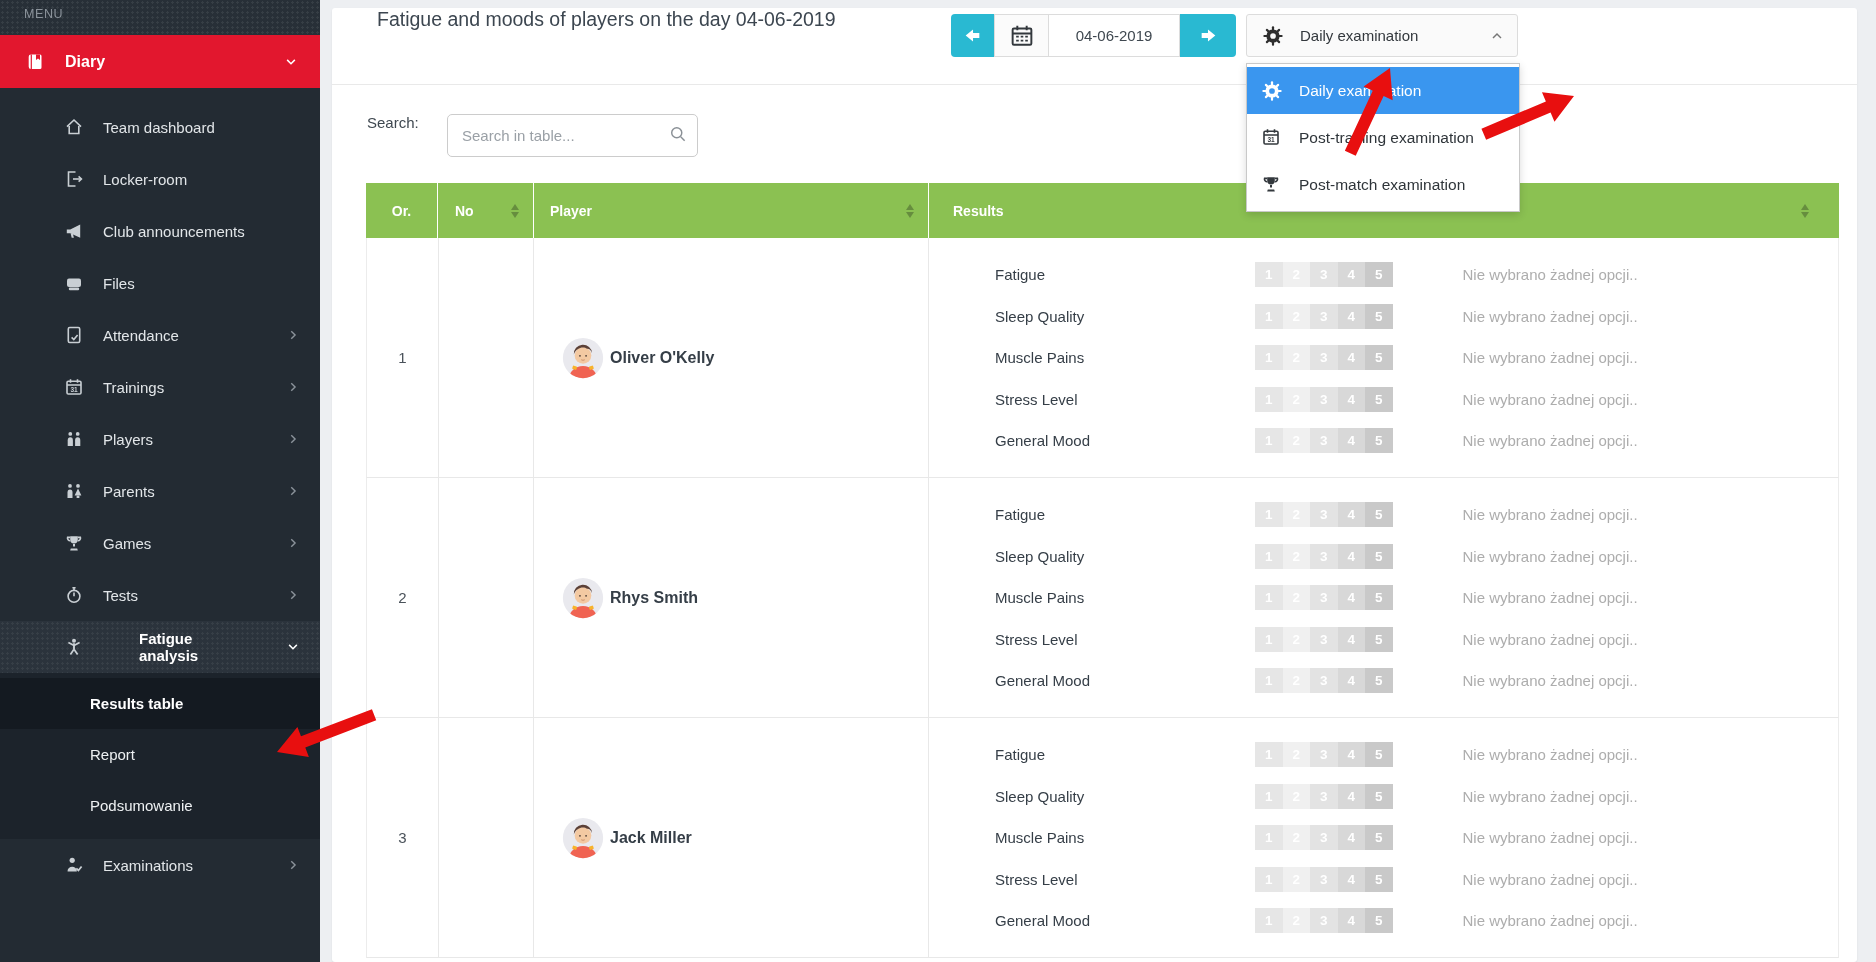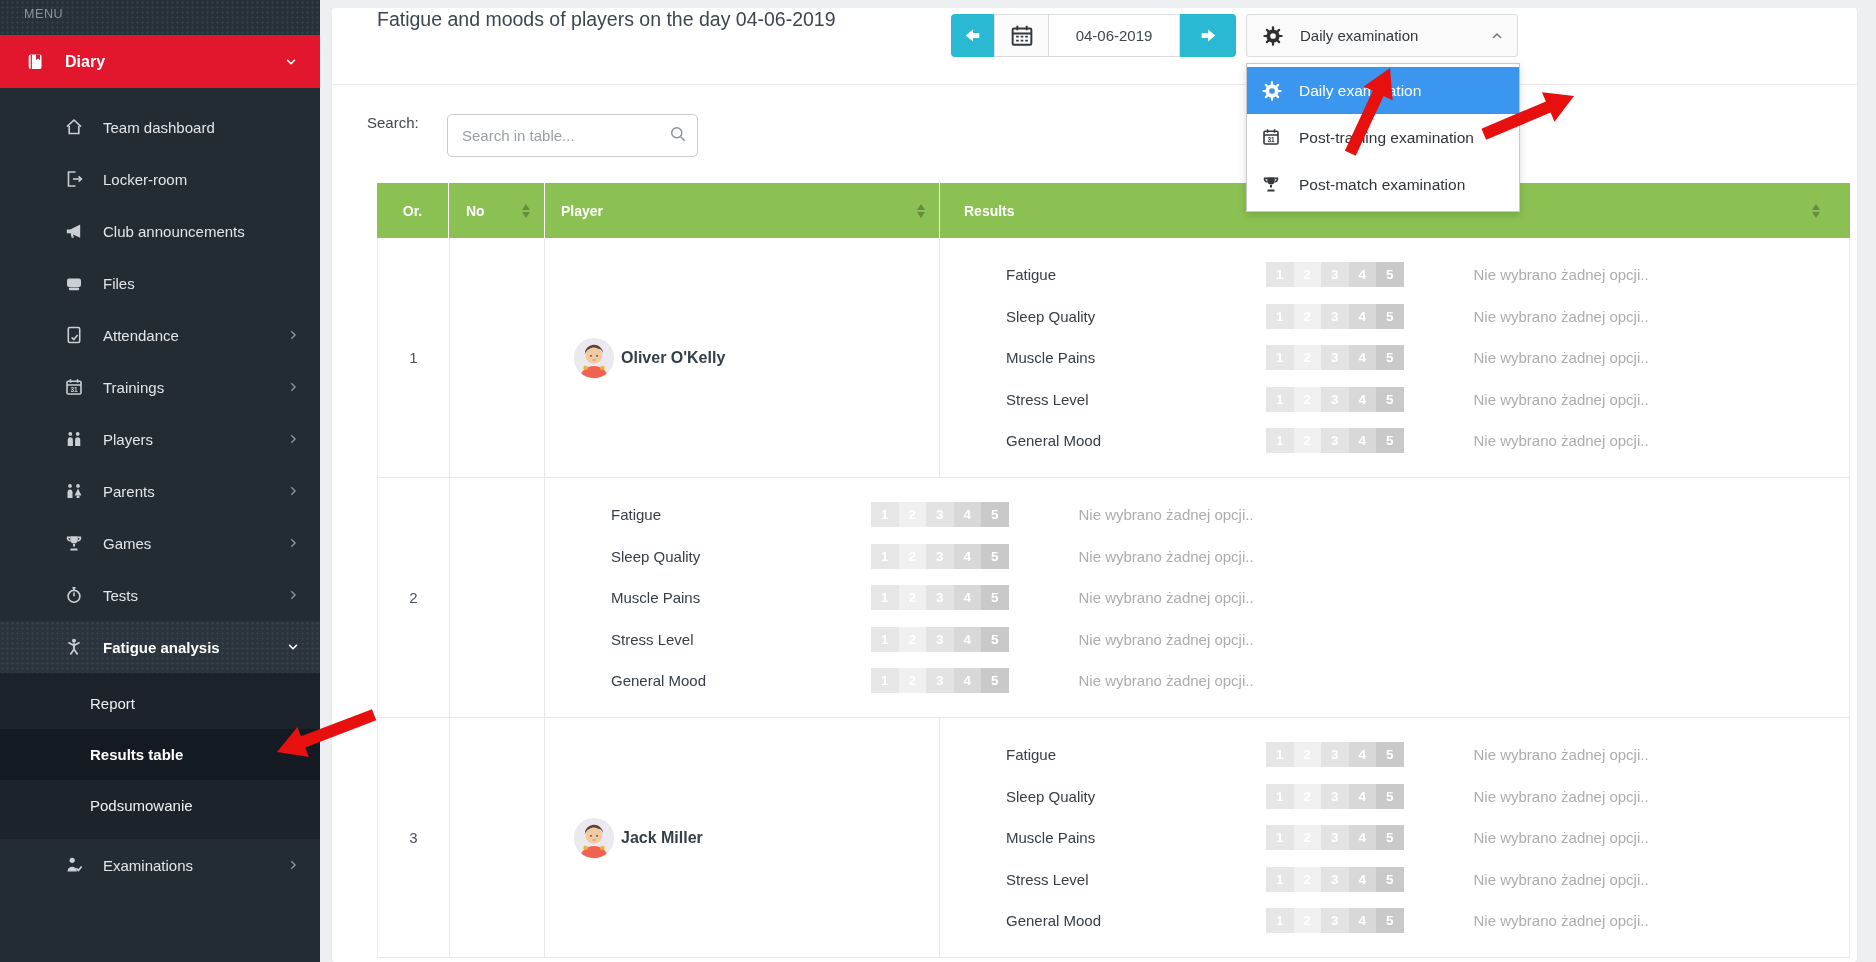--- a/index.html
+++ b/index.html
@@ -14,21 +14,21 @@
   .diary .ic{width:20px;height:20px;}
   .diary .lbl{margin-left:20px;font-size:16px;font-weight:bold;}
   .diary .chev{margin-left:auto;color:#fff;}
   .nav{padding-top:13px;}
   .item{height:52px;display:flex;align-items:center;color:#e2e6e9;font-size:15px;cursor:pointer;}
   .item .ic{width:20px;height:20px;margin-left:64px;color:#c9cfd4;flex:none;}
   .item .lbl{margin-left:19px;}
   .item .chev{margin-left:auto;margin-right:20px;color:#8b939b;}
   .item.expanded{font-weight:bold;color:#fff;
        background-color:#2b333c;
-       background-image:radial-gradient(rgba(255,255,255,.06) 1px,transparent 1.2px);background-size:5px 5px;}
+       background-image:radial-gradient(rgba(255,255,255,.06) 1px,transparent 1.2px);background-size:5px 5px;gap:36px;}
   .item.expanded .chev{color:#fff;}
   .submenu{background:#1c232b;padding:5px 0 8px 0;}
   .subitem{height:51px;display:flex;align-items:center;padding-left:90px;color:#eef1f3;font-size:15px;cursor:pointer;}
   .subitem.active{background:#141a21;font-weight:bold;color:#fff;}
   .chev svg{display:block;}
   
   .card{position:absolute;left:332px;top:8px;width:1525px;height:954px;background:#fff;border-radius:3px;
         box-shadow:0 1px 2px rgba(0,0,0,.08);}
   .card-header{height:77px;border-bottom:1px solid #e9e9e9;display:flex;padding-left:45px;box-sizing:border-box;}
   .page-title{font-size:19.5px;color:#3c4650;}
@@ -60,21 +60,21 @@
   .opt.selected .gear-hole{fill:#3a96ef;}
   
   .search-row{display:flex;align-items:flex-start;margin:29px 0 0 35px;gap:8px;}
   .search-row .lbl{font-size:15px;color:#3f4850;width:57px;}
   .search-box{position:relative;margin-left:15px;}
   .search-box input{width:251px;height:43px;box-sizing:border-box;border:1px solid #ccc;border-radius:5px;
         padding:0 38px 0 14px;font-size:15px;color:#3f4850;font-family:inherit;outline:none;}
   .search-box input::placeholder{color:#9aa0a6;}
   .search-box .mag{position:absolute;right:11px;top:11px;color:#8a9096;}
   
-  .table{margin:26px 0 0 45px;width:1473px;}
+  .table{margin:26px 0 0 34px;width:1473px;}
   .thead{display:flex;height:55px;background:#8bc152;}
   .th{display:flex;align-items:center;box-sizing:border-box;color:#fff;font-weight:bold;font-size:14px;border-right:1px solid #fff;}
   .th:last-child{border-right:0;}
   .th.c-or{width:72px;justify-content:center;}
   .th.c-no{width:96px;padding-left:17px;}
   .th.c-player{width:395px;padding-left:16px;}
   .th.c-results{flex:1;padding-left:24px;}
   .sorter{margin-left:auto;margin-right:14px;display:flex;flex-direction:column;align-items:center;}
   .th.c-results .sorter{margin-right:30px;}
   .car-up{width:0;height:0;border-left:4.5px solid transparent;border-right:4.5px solid transparent;
@@ -241,25 +241,25 @@
               <path d="M10 12.2 6.4 17.4 M10 12.2l3.6 5.2" stroke="currentColor" stroke-width="1.7"></path>
             </svg></span>
           <span class="lbl">Fatigue analysis</span>
           <span class="chev">
             <svg width="14" height="14" viewBox="0 0 20 20">
               <path d="M4.5 7 10 12.5 15.5 7" fill="none" stroke="currentColor" stroke-width="2.2"></path>
             </svg>
           </span>
         </div>
         <div class="submenu">
+          <div class="subitem active">
+            <span class="lbl">Results table</span>
+          </div>
           <div class="subitem ">
             <span class="lbl">Report</span>
-          </div>
-          <div class="subitem active">
-            <span class="lbl">Results table</span>
           </div>
           <div class="subitem ">
             <span class="lbl">Podsumowanie</span>
           </div>
         </div>
         <div class="item ">
           <span class="ic"><svg width="20" height="20" viewBox="0 0 20 20">
               <g fill="currentColor">
                 <circle cx="8.2" cy="5.3" r="2.6"></circle>
                 <path d="M3.6 16.6v-.8a4.6 4.1 0 0 1 9.2 0v.8z"></path>
@@ -402,20 +402,41 @@
                 <span class="sq" style="background:#d8d8d8">4</span>
                 <span class="sq" style="background:#c9c9c9">5</span>
               </span>
       <span class="noopt">Nie wybrano żadnej opcji..</span>
     </div>
           </div>
   </div>
         <div class="trow">
     <div class="td c-or">2</div>
     <div class="td c-no"></div>
+    <div class="td c-player">
+            <svg class="avatar" viewBox="0 0 48 48">
+              <defs>
+                <clipPath id="avc">
+                  <circle cx="24" cy="24" r="23"></circle>
+                </clipPath>
+              </defs>
+              <circle cx="24" cy="24" r="23" fill="#e9e9ee"></circle>
+              <g clip-path="url(#avc)">
+                <path d="M8 48a16 15 0 0 1 32 0z" fill="#f06352"></path>
+                <rect x="12" y="33" width="5" height="4" rx="1" transform="rotate(18 14 35)" fill="#f7b32b"></rect>
+                <rect x="31" y="33" width="5" height="4" rx="1" transform="rotate(-18 34 35)" fill="#f7b32b"></rect>
+                <circle cx="24" cy="21" r="9.5" fill="#f3c9a2"></circle>
+                <path d="M13.5 20a10.5 10.5 0 0 1 21-1.5c-1.5-4-4-5.5-6-5-3.5-3-12-2-15 6.5z" fill="#5b4037"></path>
+                <circle cx="20.5" cy="21.5" r="1" fill="#4a3b33"></circle>
+                <circle cx="27.5" cy="21.5" r="1" fill="#4a3b33"></circle>
+                <path d="M22 26a3 2 0 0 0 4 0" stroke="#c98a63" stroke-width="1" fill="none"></path>
+              </g>
+            </svg>
+            <span class="pname">Rhys Smith</span>
+          </div>
     <div class="td c-results">
             <div class="metric-row">
       <span class="metric-label">Fatigue</span>
       <span class="scale">
                 <span class="sq" style="background:#e6e6e6">1</span>
                 <span class="sq" style="background:#f0f0f0">2</span>
                 <span class="sq" style="background:#e3e3e3">3</span>
                 <span class="sq" style="background:#d8d8d8">4</span>
                 <span class="sq" style="background:#c9c9c9">5</span>
               </span>

